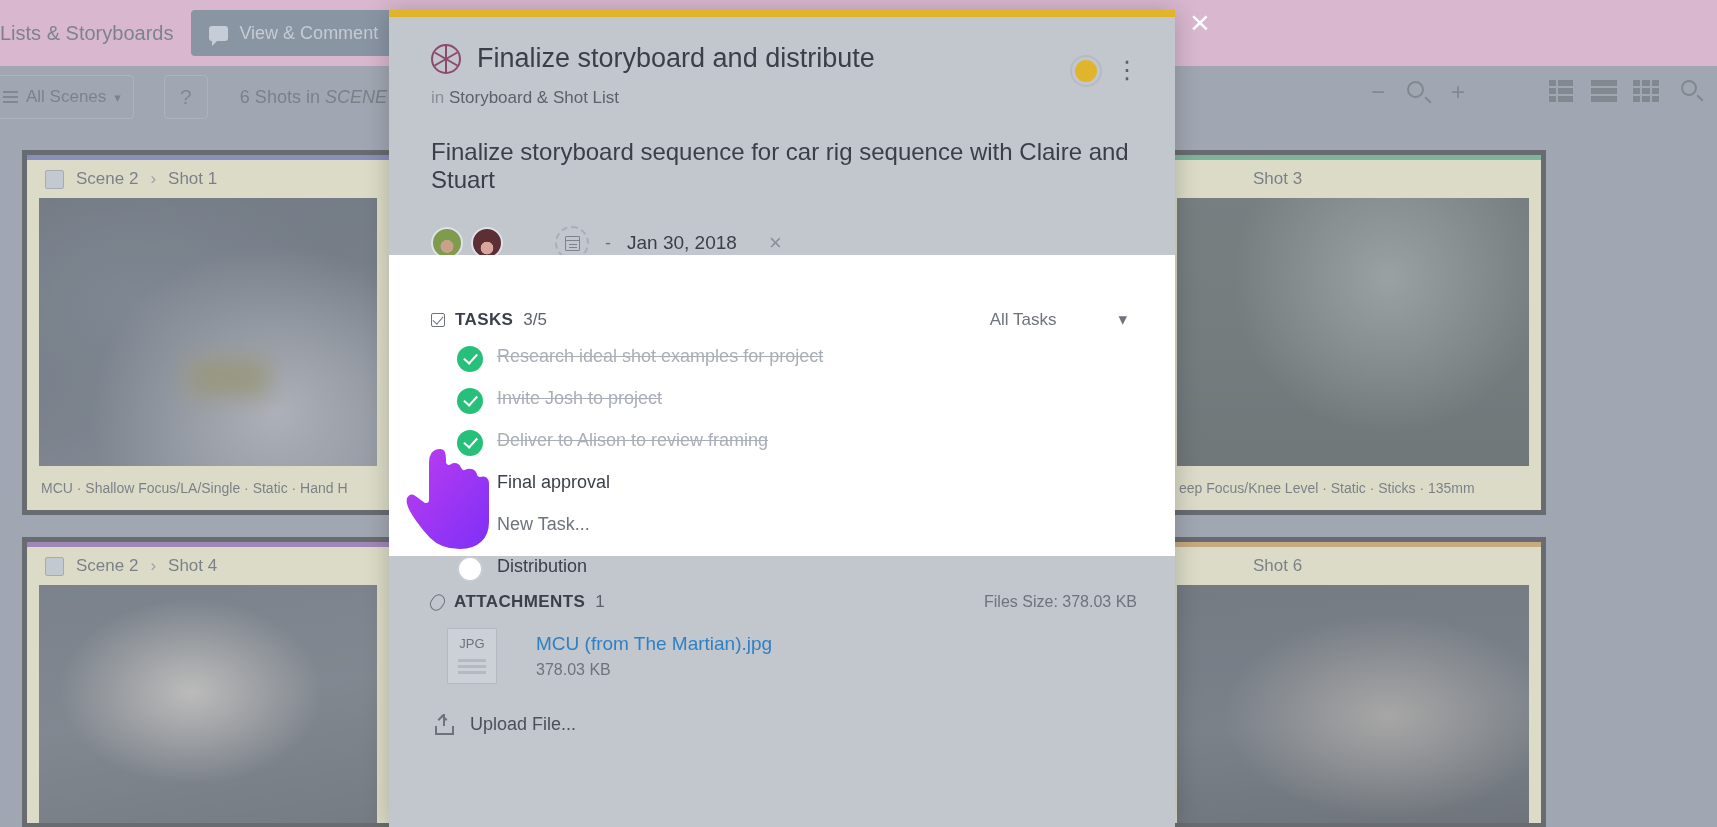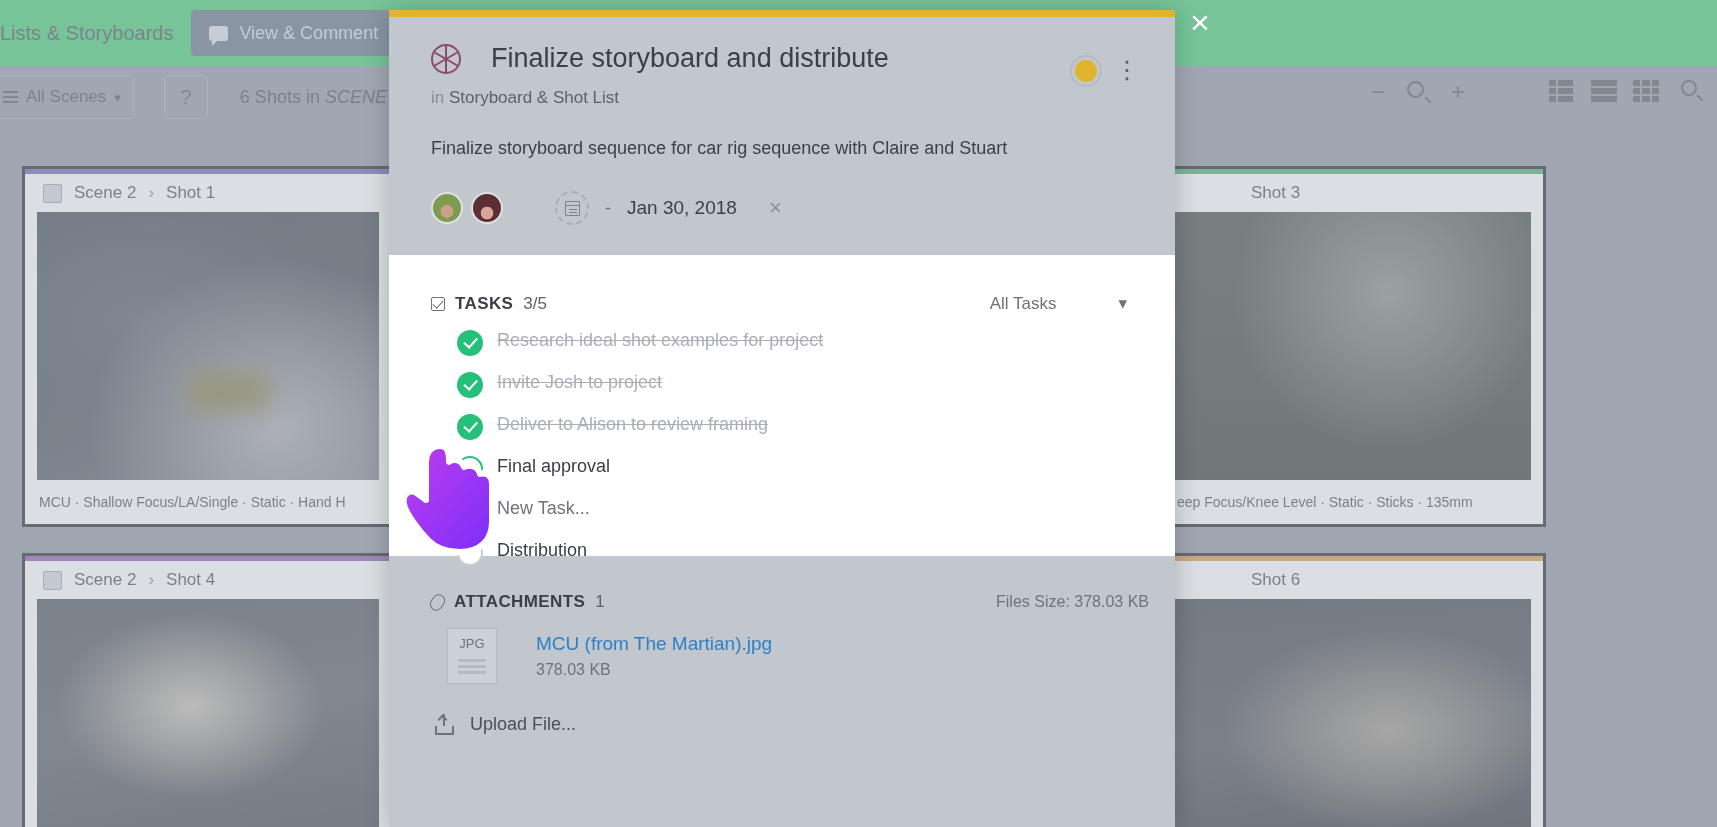--- a/index.html
+++ b/index.html
@@ -12,21 +12,21 @@
     position:relative;
   }
 
   
   #bg-app {
     position:absolute; inset:0;
     background:#7f8594;
   }
   .bg-topbar {
     position:absolute; left:0; top:0; width:100%; height:66px;
-    background:#22c55e;
+    background:#f9a8d4;
     display:flex; align-items:center;
   }
   .bg-breadcrumb {
     color:#2e3440; font-size:20px; margin-left:-5px; padding-left:5px;
     white-space:nowrap;
   }
   .view-comment-btn {
     margin-left:18px;
     background:#4c5d75;
     color:#cfd6e0;
@@ -85,23 +85,23 @@
   .vi-lines s { background:#3a4049; display:block; }
   .vi-grid { grid-template-columns:repeat(3,1fr); grid-template-rows:repeat(3,1fr); gap:2px; }
   .vi-grid s { background:#3a4049; display:block; }
   .search-icon-top { position:absolute; right:14px; top:80px; width:22px; height:22px; }
   .search-icon-top i { position:absolute; width:16px;height:16px;border:2px solid #3a4049;border-radius:50%; }
   .search-icon-top u { position:absolute; width:8px;height:2px;background:#3a4049;transform:rotate(45deg); right:-1px; bottom:3px; }
 
   
   .cards-row { position:absolute; left:0; width:100%; }
   .card {
-    position:absolute; top:16px;
-    background:#ffffff;
-    border:3px solid #000000;
+    position:absolute; top:0;
+    background:#fef9c3;
+    border:5px solid #000000;
   }
   .card-accent { height:5px; width:100%; }
   .card-head {
     height:38px; display:flex; align-items:center; gap:12px; padding:0 18px;
     color:#2b3038; font-size:17px;
   }
   .chk { width:19px;height:19px;border:1px solid #8a909c;background:#cbd0d8;border-radius:2px; }
   .chev { color:#6d7481; }
   .card-thumb { height:268px; position:relative; overflow:hidden; margin:0 12px; }
   .card-caption { height:44px; display:flex; align-items:center; padding:0 14px;
@@ -126,35 +126,35 @@
   #scrim { position:absolute; inset:0; background:rgba(190,194,202,0.55); }
 
   
   #modal {
     position:absolute; left:389px; top:10px; width:786px; height:817px;
     background:#c2c6cd;
     box-shadow:0 2px 24px rgba(0,0,0,0.22);
   }
   .modal-topline { height:7px; background:#e0b52c; }
   .modal-head { padding:26px 42px 0 42px; }
-  .modal-title-row { display:flex; align-items:center; gap:30px; }
+  .modal-title-row { display:flex; align-items:center; gap:16px; }
   .aperture {
     width:30px;height:30px;border:2px solid #8c4a6e;border-radius:50%;position:relative;flex:none;
   }
   .aperture i, .aperture u, .aperture s {
     position:absolute; left:50%; top:50%; width:2px; height:26px;
     background:#8c4a6e; transform-origin:center;
   }
   .aperture i { transform:translate(-50%,-50%) rotate(0deg); }
   .aperture u { transform:translate(-50%,-50%) rotate(60deg); }
   .aperture s { transform:translate(-50%,-50%) rotate(120deg); }
   .modal-title { font-size:27px; color:#3a3f49; font-weight:400; }
   .modal-sub { margin-top:14px; font-size:17px; color:#8a8f99; }
   .modal-sub b { color:#5c616b; font-weight:400; }
-  .modal-desc { margin-top:30px; font-size:18px; color:#3a3f49; }
+  .modal-desc { margin-top:30px; font-size:24px; color:#3a3f49; }
   .meta-row { margin-top:32px; display:flex; align-items:center; gap:16px; padding-bottom:26px; }
   .avatar { width:32px;height:32px;border-radius:50%;border:2px solid #dfe2e7; flex:none; }
   .av1 { background:radial-gradient(circle at 50% 62%,#c9a089 0 28%, #7f9b4e 30%); margin-right:-8px; }
   .av2 { background:radial-gradient(circle at 50% 68%,#d8a79a 0 26%, #5b2f33 28%); }
   .date-chip {
     width:34px;height:34px;border-radius:50%;border:2px dashed #a9aeb7;
     display:flex;align-items:center;justify-content:center; margin-left:36px;
   }
   .cal { width:15px;height:15px;border:1.6px solid #7d828c; border-radius:1px; position:relative; }
   .cal:before{content:"";position:absolute;left:0;right:0;top:3px;height:1.4px;background:#7d828c;}
@@ -173,21 +173,21 @@
   .modal-close {
     position:absolute; left:1185px; top:8px; width:30px; height:30px;
     color:#ffffff; font-size:34px; line-height:28px; text-align:center; font-weight:300;
   }
 
   
   .tasks-panel {
     position:absolute; left:0; top:245px; width:100%; height:301px;
     background:#ffffff;
   }
-  .tasks-inner { padding:38px 42px 0 42px; }
+  .tasks-inner { padding:54px 42px 0 42px; }
   .tasks-head { display:flex; align-items:center; justify-content:space-between; }
   .tasks-head-left { display:flex; align-items:center; gap:10px; font-size:17px; color:#3a3f49; }
   .chk-small { width:14px;height:14px;border:1.6px solid #6e737d;border-radius:2px; position:relative;}
   .chk-small:after{content:"";position:absolute;left:3px;top:0px;width:5px;height:9px;
     border-right:1.6px solid #6e737d;border-bottom:1.6px solid #6e737d;transform:rotate(42deg);}
   .tasks-label { font-weight:bold; letter-spacing:0.4px; }
   .tasks-count { color:#5c616b; }
   .tasks-filter { display:flex; align-items:center; gap:62px; font-size:17px; color:#6e737d; padding-right:6px;}
   .task-row { display:flex; align-items:flex-start; gap:14px; margin-top:16px; position:relative; padding-left:26px;}
   .drag-handle { position:absolute; left:-8px; top:9px; width:14px; }
@@ -198,21 +198,21 @@
   .bub-empty { border:2px solid #c8ccd3; background:#fff; }
   .tick { width:8px;height:13px;border-right:2.4px solid #fff;border-bottom:2.4px solid #fff;
           transform:rotate(42deg) translate(-1px,-2px); }
   .tick-g { width:7px;height:12px;border-right:2px solid #8ddcb6;border-bottom:2px solid #8ddcb6;
           transform:rotate(42deg) translate(-1px,-2px); }
   .task-text { font-size:18px; color:#3a3f49; }
   .task-done .task-text { color:#a9aeb7; text-decoration:line-through; }
   .new-task { color:#6e737d; }
 
   
-  .attach { position:absolute; left:0; top:546px; width:100%; padding:36px 26px 0 42px; }
+  .attach { position:absolute; left:0; top:546px; width:100%; padding:36px 38px 0 42px; }
   .attach-head { display:flex; align-items:center; justify-content:space-between; }
   .attach-head-left { display:flex; align-items:center; gap:10px; font-size:17px; color:#3a3f49; }
   .clip { display:inline-block; width:13px;height:17px;border:1.6px solid #6e737d;
           border-radius:7px 7px 7px 7px; transform:rotate(35deg); }
   .attach-label { font-weight:bold; letter-spacing:0.4px; }
   .attach-count { color:#5c616b; font-weight:normal; }
   .files-size { font-size:16px; color:#6e737d; }
   .file-row { margin-top:16px; display:flex; align-items:center; gap:39px; padding-left:16px; }
   .file-thumb {
     width:50px;height:56px;border:1px solid #b4b9c2;background:#ccd0d7;

